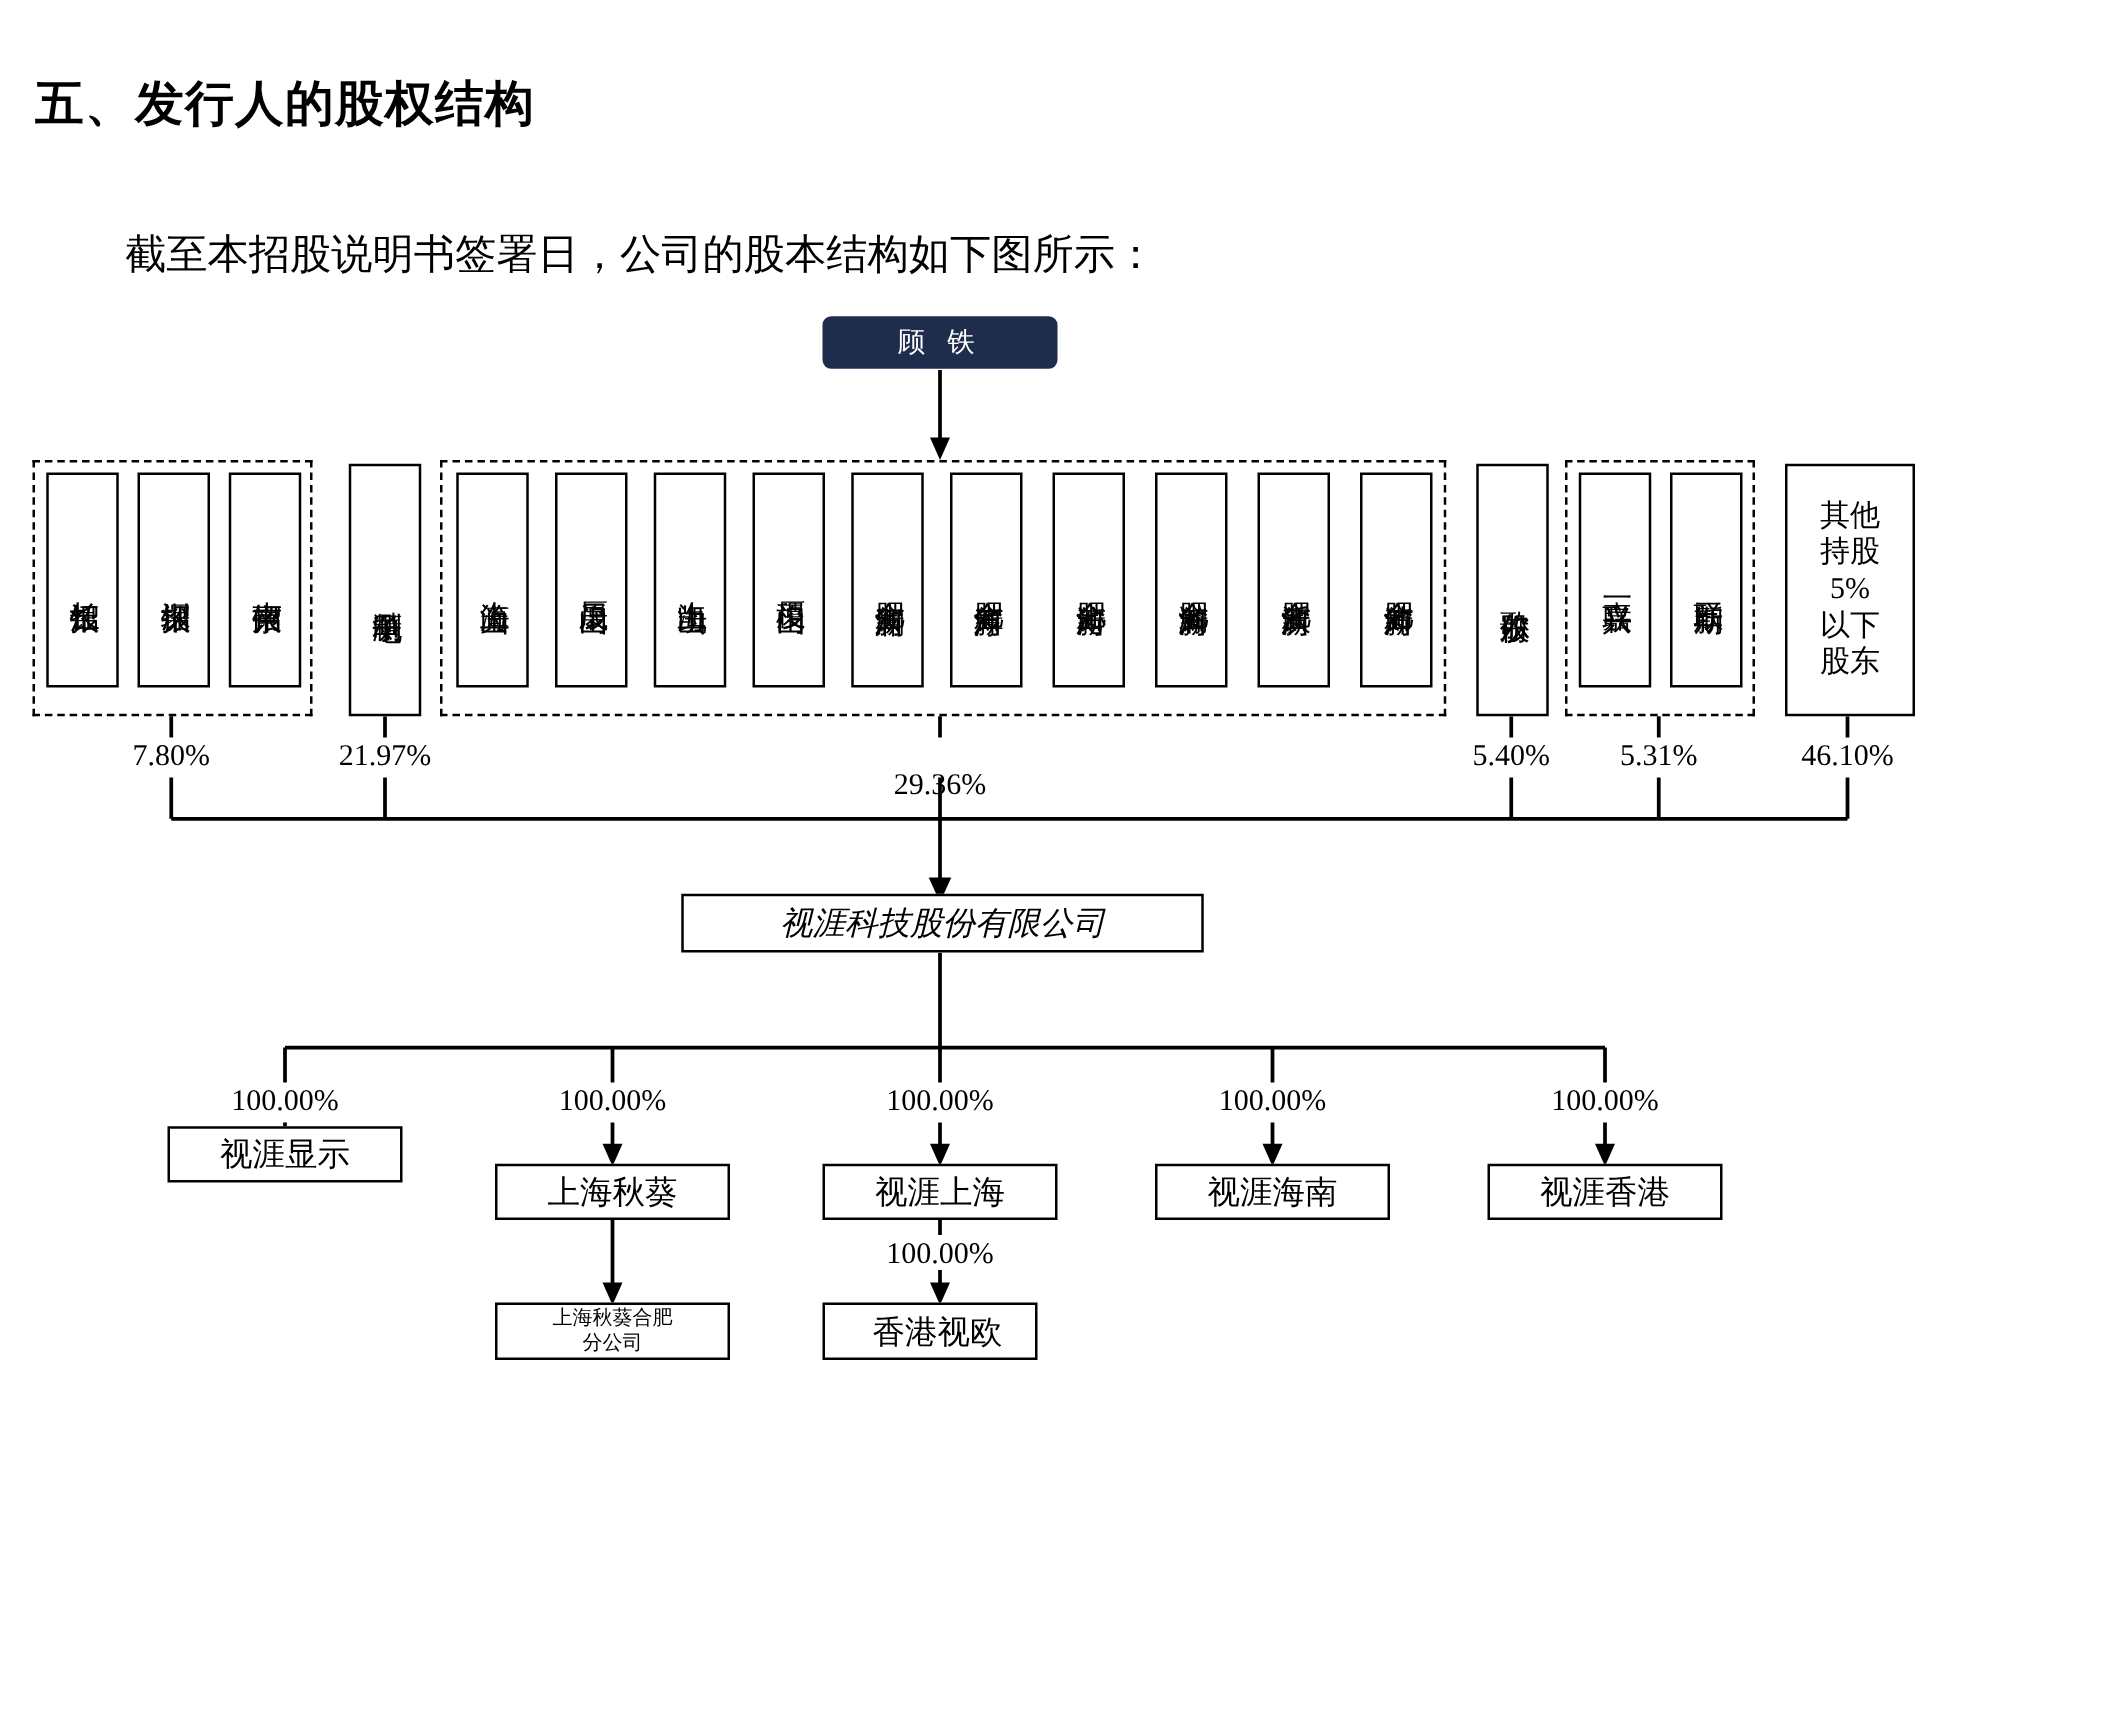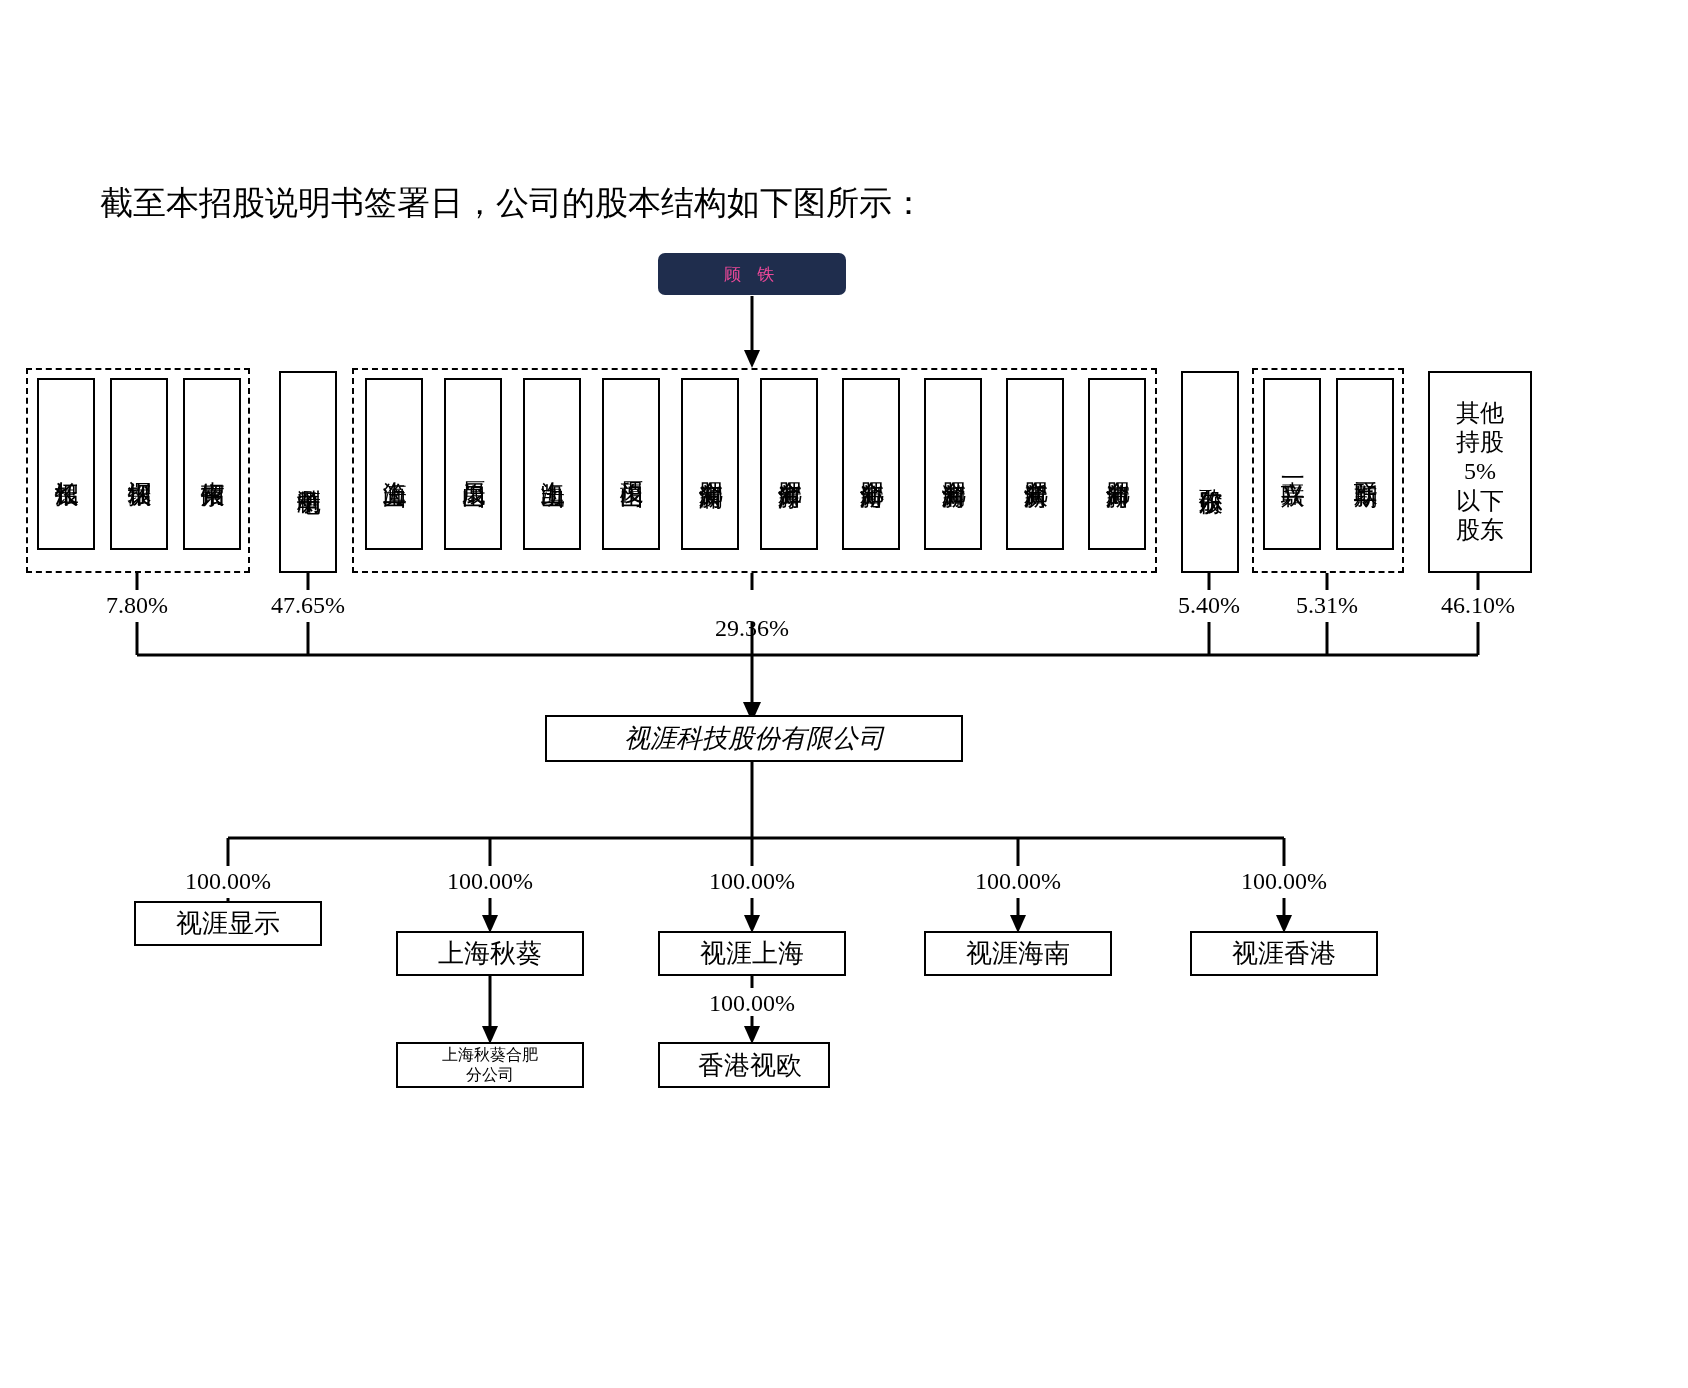--- a/index.html
+++ b/index.html
@@ -26,21 +26,21 @@
   }
 
   
   .diagram{position:absolute;left:0;top:0;width:1688px;height:1388px;}
   .diagram svg{position:absolute;left:0;top:0;}
 
   
   .person-node{
     position:absolute;left:658px;top:253px;width:188px;height:42px;
     background:#1f2d4d;border-radius:7px;
-    color:#ec4899;font-size:17px;
+    color:#ffffff;font-size:22px;
     display:flex;align-items:center;justify-content:center;
     letter-spacing:6px;
   }
 
   
   .dashed-group{
     position:absolute;
     border:2px dashed #000;
     box-sizing:border-box;
   }
@@ -87,20 +87,21 @@
   .footnote{
     position:absolute;left:26px;top:1148px;width:1638px;
     font-size:32px;line-height:1.42;text-align:justify;
   }
 </style>
 </head>
 <body>
 
 <div class="page">
 
+  <h1 class="section-title">五、发行人的股权结构</h1>
   <p class="intro-para">截至本招股说明书签署日，公司的股本结构如下图所示：</p>
 
   <div class="diagram">
 
     <svg width="1688" height="1388">
       <g stroke="#000" stroke-width="3" fill="none">
 
         <line x1="752" y1="296" x2="752" y2="352"></line>
       </g>
       <polygon points="752,368 744,350 760,350" fill="#000"></polygon>
@@ -225,21 +226,21 @@
 
     <div class="hbox-multi" style="left:1428px;top:371px;width:104px;height:202px;">
       <span>其他</span>
       <span>持股</span>
       <span>5%</span>
       <span>以下</span>
       <span>股东</span>
     </div>
 
     <div class="pct" style="left:57px;top:592px;width:160px;">7.80%</div>
-    <div class="pct" style="left:228px;top:592px;width:160px;">47.65%</div>
+    <div class="pct" style="left:228px;top:592px;width:160px;">21.97%</div>
     <div class="pct" style="left:672px;top:580px;width:160px;margin-top:35px;">29.36%</div>
     <div class="pct" style="left:1129px;top:592px;width:160px;">5.40%</div>
     <div class="pct" style="left:1247px;top:592px;width:160px;">5.31%</div>
     <div class="pct" style="left:1398px;top:592px;width:160px;">46.10%</div>
 
     <div class="rbox" style="left:545px;top:715px;width:418px;height:47px;font-style:italic;">视涯科技股份有限公司</div>
 
     <div class="pct" style="left:148px;top:868px;width:160px;">100.00%</div>
     <div class="pct" style="left:410px;top:868px;width:160px;">100.00%</div>
     <div class="pct" style="left:672px;top:868px;width:160px;">100.00%</div>

